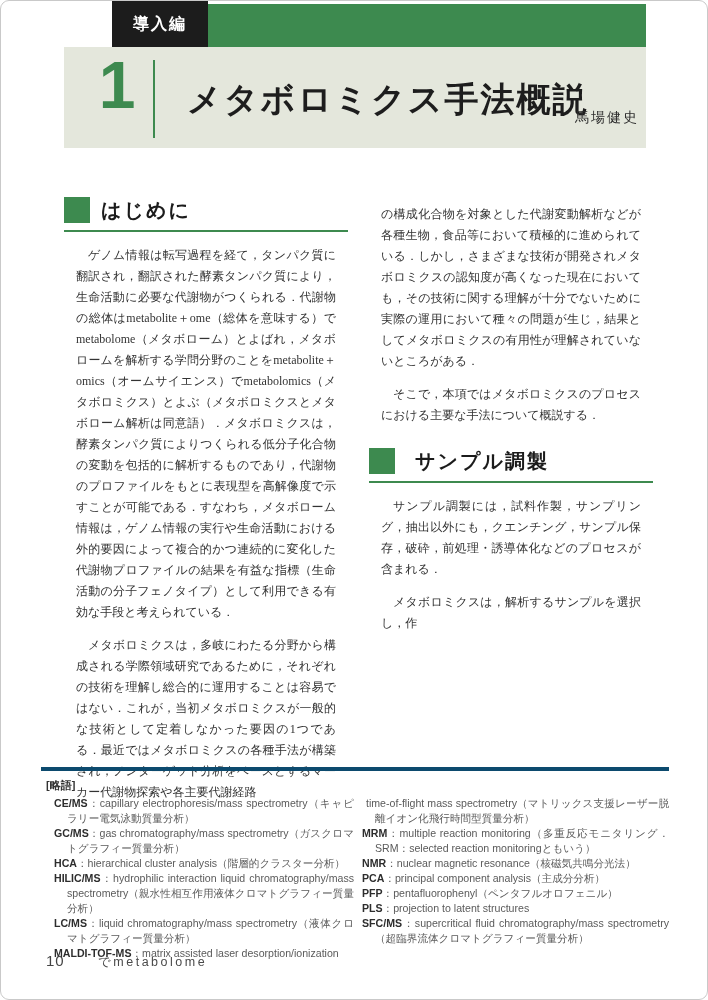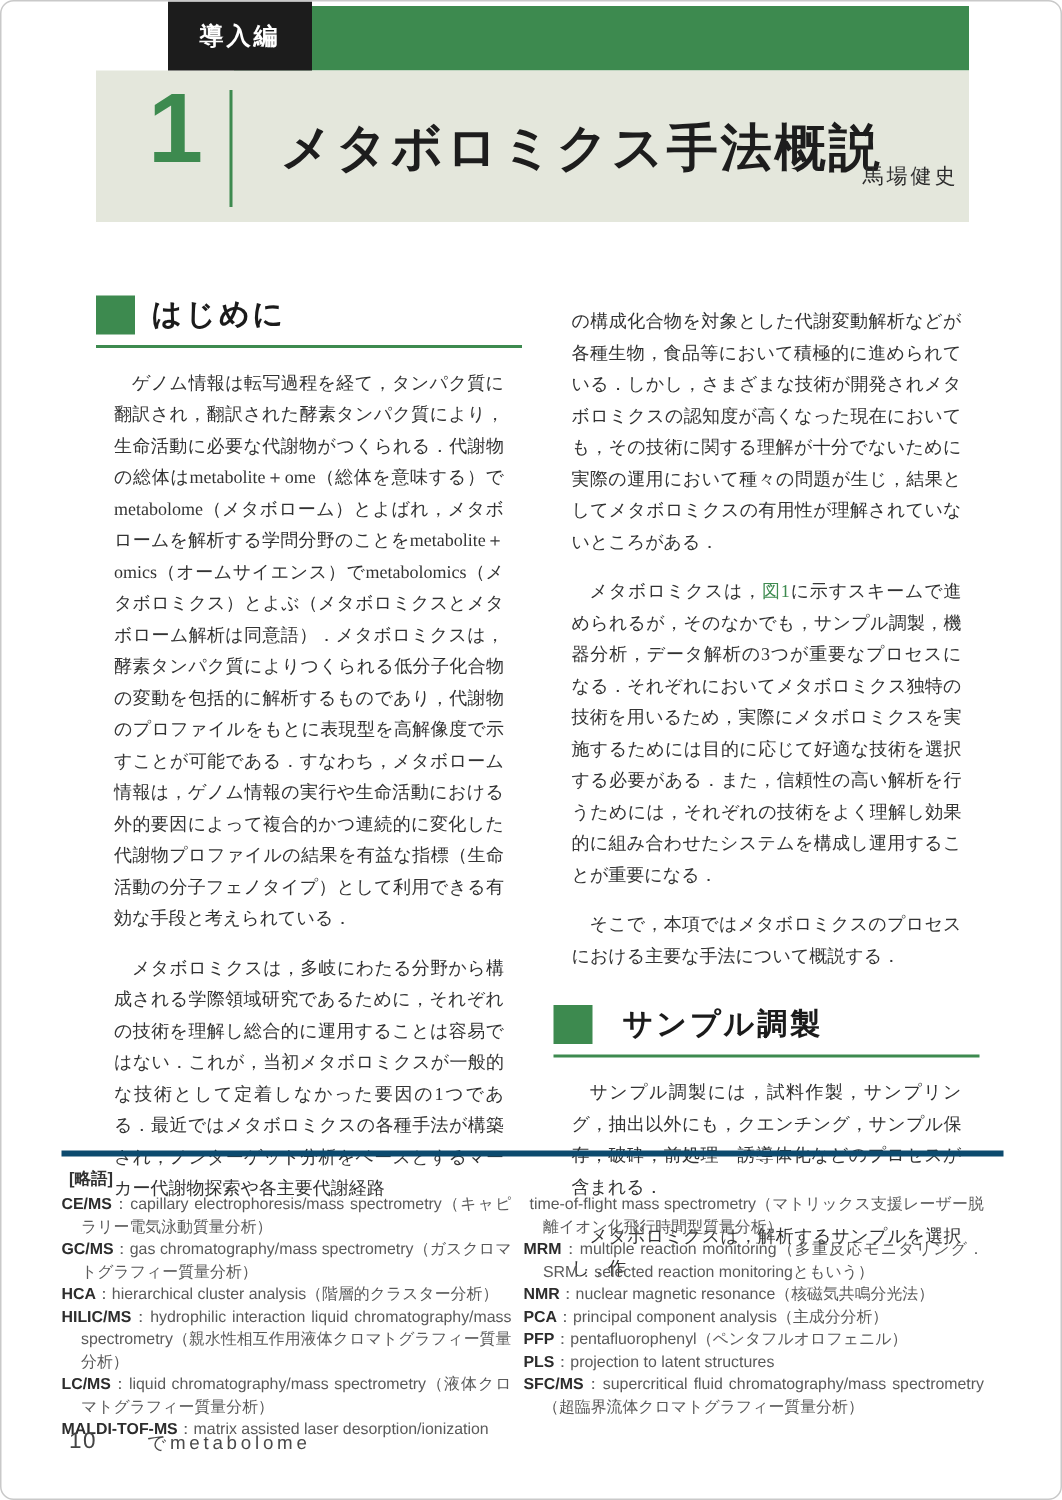--- a/index.html
+++ b/index.html
@@ -29,21 +29,21 @@
   .col p{margin:12px;font-size:12px;line-height:21px;text-align:justify;color:#333;}
   .col p.indent{text-indent:1em;}
   .col p.after-head{margin-top:13px;}
   .col-right p.cont-top{margin-top:7px;}
   .col-right .sec-head{margin-top:22px;gap:20px;}
   .figref{color:#3d8a4f;}
   
   .glossary{position:absolute;left:40px;top:766px;width:628px;border-top:4px solid #0c4a6e;
         font-family:"Liberation Sans","DejaVu Sans",sans-serif;}
   .glabel{margin:7px 0 3px 5px;font-size:11px;font-weight:700;color:#333;}
-  .gcols{display:flex;gap:8px;}
+  .gcols{display:flex;gap:8px;margin-left:13px;}
   .gcol-l{width:300px;}
   .gcol-r{width:307px;}
   .entry{margin:0;padding-left:13px;text-indent:-13px;font-size:10.6px;line-height:15px;
         color:#5a5a5a;text-align:justify;}
   .entry.cont{text-indent:-9px;}
   .entry b{color:#2d2d2d;font-weight:700;}
   
   .page-number{position:absolute;left:45px;top:951px;font:15px "Liberation Sans","DejaVu Sans",sans-serif;
         color:#444;letter-spacing:1px;}
   .book-title{position:absolute;left:97px;top:953px;font:12.5px "Liberation Sans","DejaVu Sans",sans-serif;
@@ -67,21 +67,20 @@
     <div class="sec-head">
       <span class="sq"></span>
       <h2>はじめに</h2>
     </div>
     <p class="indent after-head">ゲノム情報は転写過程を経て，タンパク質に翻訳され，翻訳された酵素タンパク質により，生命活動に必要な代謝物がつくられる．代謝物の総体はmetabolite＋ome（総体を意味する）でmetabolome（メタボローム）とよばれ，メタボロームを解析する学問分野のことをmetabolite＋omics（オームサイエンス）でmetabolomics（メタボロミクス）とよぶ（メタボロミクスとメタボローム解析は同意語）．メタボロミクスは，酵素タンパク質によりつくられる低分子化合物の変動を包括的に解析するものであり，代謝物のプロファイルをもとに表現型を高解像度で示すことが可能である．すなわち，メタボローム情報は，ゲノム情報の実行や生命活動における外的要因によって複合的かつ連続的に変化した代謝物プロファイルの結果を有益な指標（生命活動の分子フェノタイプ）として利用できる有効な手段と考えられている．</p>
     <p class="indent">メタボロミクスは，多岐にわたる分野から構成される学際領域研究であるために，それぞれの技術を理解し総合的に運用することは容易ではない．これが，当初メタボロミクスが一般的な技術として定着しなかった要因の1つである．最近ではメタボロミクスの各種手法が構築され，ノンターゲット分析をベースとするマーカー代謝物探索や各主要代謝経路</p>
   </div>
 
   <div class="col col-right">
     <p class="cont-top">の構成化合物を対象とした代謝変動解析などが各種生物，食品等において積極的に進められている．しかし，さまざまな技術が開発されメタボロミクスの認知度が高くなった現在においても，その技術に関する理解が十分でないために実際の運用において種々の問題が生じ，結果としてメタボロミクスの有用性が理解されていないところがある．</p>
-    <p class="indent"><span>メタボロミクスは，</span><span class="figref">図1</span><span>に示すスキームで進められるが，そのなかでも，サンプル調製，機器分析，データ解析の3つが重要なプロセスになる．それぞれにおいてメタボロミクス独特の技術を用いるため，実際にメタボロミクスを実施するためには目的に応じて好適な技術を選択する必要がある．また，信頼性の高い解析を行うためには，それぞれの技術をよく理解し効果的に組み合わせたシステムを構成し運用することが重要になる．</span></p>
     <p class="indent">そこで，本項ではメタボロミクスのプロセスにおける主要な手法について概説する．</p>
 
     <div class="sec-head">
       <span class="sq"></span>
       <h2>サンプル調製</h2>
     </div>
     <p class="indent after-head">サンプル調製には，試料作製，サンプリング，抽出以外にも，クエンチング，サンプル保存，破砕，前処理・誘導体化などのプロセスが含まれる．</p>
     <p class="indent">メタボロミクスは，解析するサンプルを選択し，作</p>
   </div>
 

